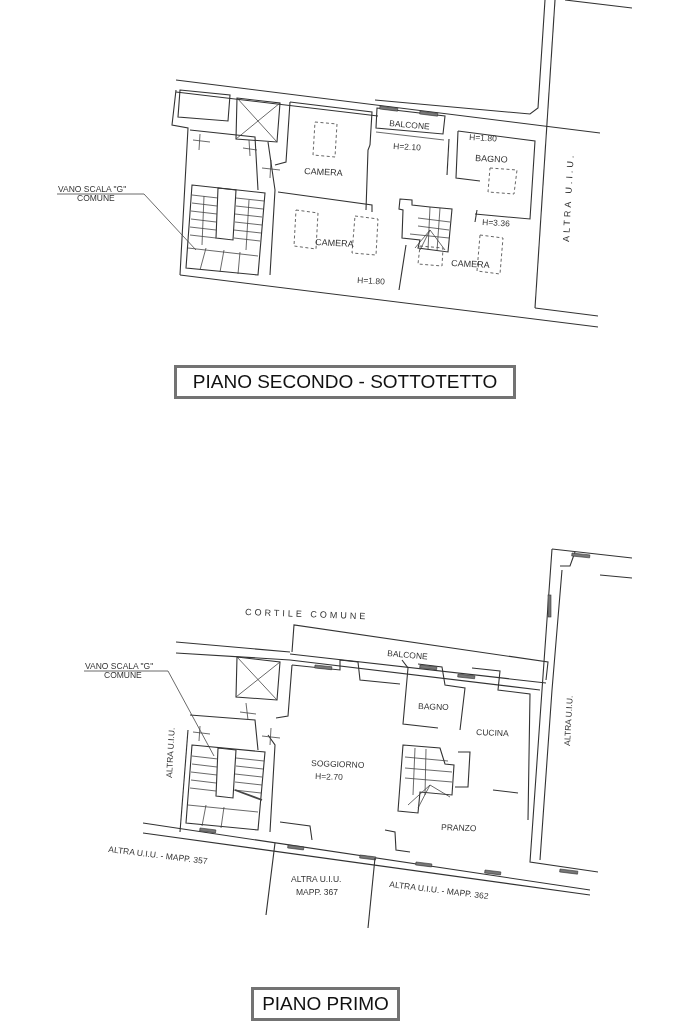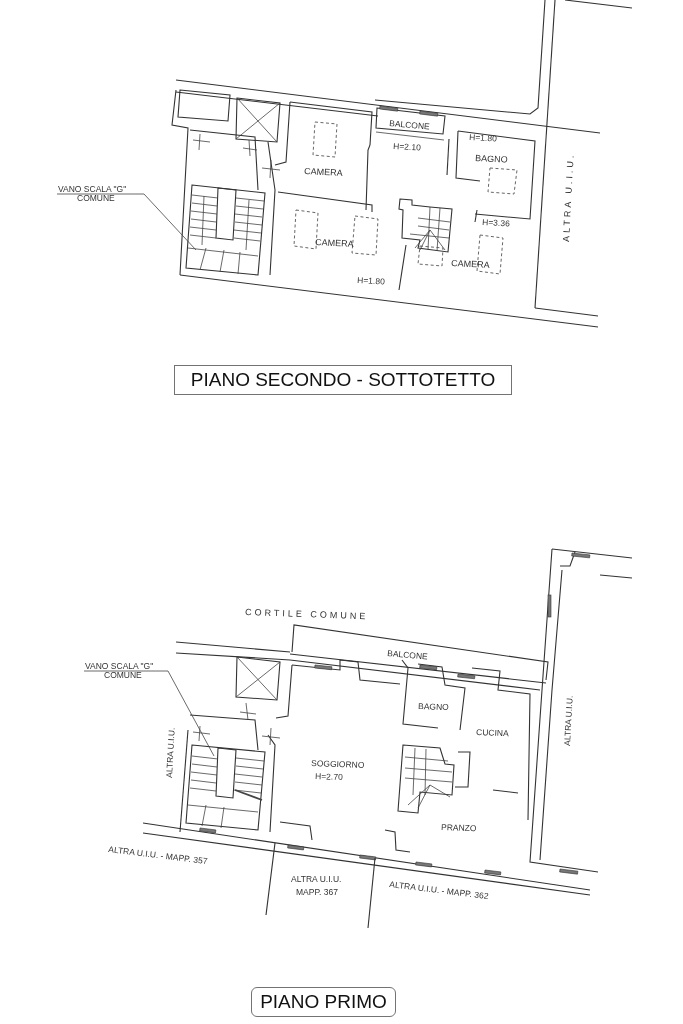--- a/index.html
+++ b/index.html
@@ -5,23 +5,23 @@
   html, body { margin:0; padding:0; background:#ffffff; }
   body { width:683px; height:1024px; position:relative; overflow:hidden; font-family:"Liberation Sans", sans-serif; }
   svg { position:absolute; left:0; top:0; }
   .wall { fill:none; stroke:#333; stroke-width:1.1; }
   .thin { fill:none; stroke:#444; stroke-width:0.8; }
   .dash { fill:none; stroke:#555; stroke-width:0.9; stroke-dasharray:3 2.5; }
   .win { fill:#777; stroke:#333; stroke-width:0.6; }
   .lbl { font-family:"Liberation Sans", sans-serif; font-size:9px; fill:#333; }
   .lbl-sm { font-family:"Liberation Sans", sans-serif; font-size:8.5px; fill:#333; }
   .lbl-sp { font-family:"Liberation Sans", sans-serif; font-size:9px; fill:#333; letter-spacing:3px; }
-  .title-box { position:absolute; border:1px solid #737373; background:#fff; font-family:"Liberation Sans", sans-serif; color:#111; display:flex; align-items:center; justify-content:center; }
+  .title-box { position:absolute; border:3px solid #737373; background:#fff; font-family:"Liberation Sans", sans-serif; color:#111; display:flex; align-items:center; justify-content:center; }
   #title-second { left:174px; top:365px; width:336px; height:28px; font-size:19px; }
-  #title-first { left:251px; top:987px; width:143px; height:28px; font-size:19px;border-radius:6px; }
+  #title-first { left:251px; top:987px; width:143px; height:28px; font-size:19px; }
 </style>
 </head>
 <body>
 
 <svg width="683" height="1024" viewBox="0 0 683 1024">
 
   <g>
 
     <polyline class="wall" points="176,80 600,133"></polyline>
     <polyline class="wall" points="176,92 378,116"></polyline>

